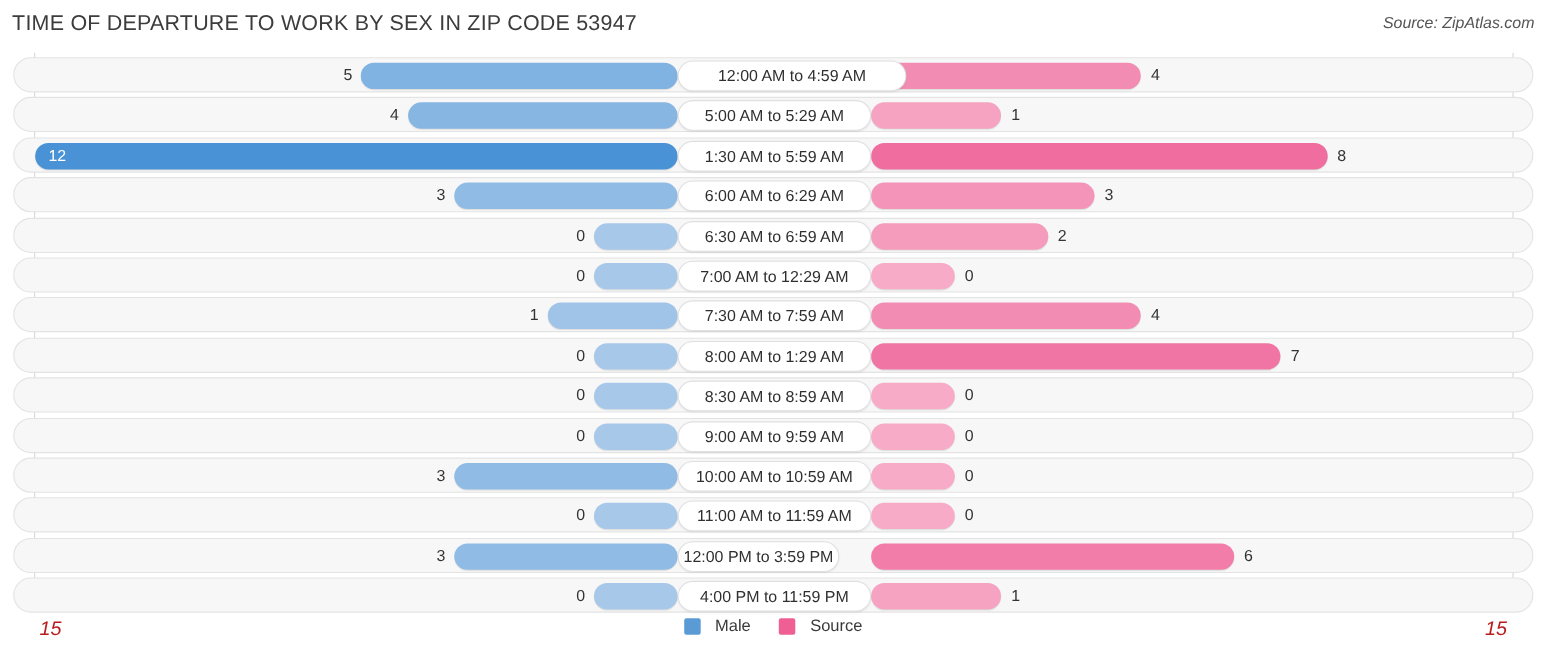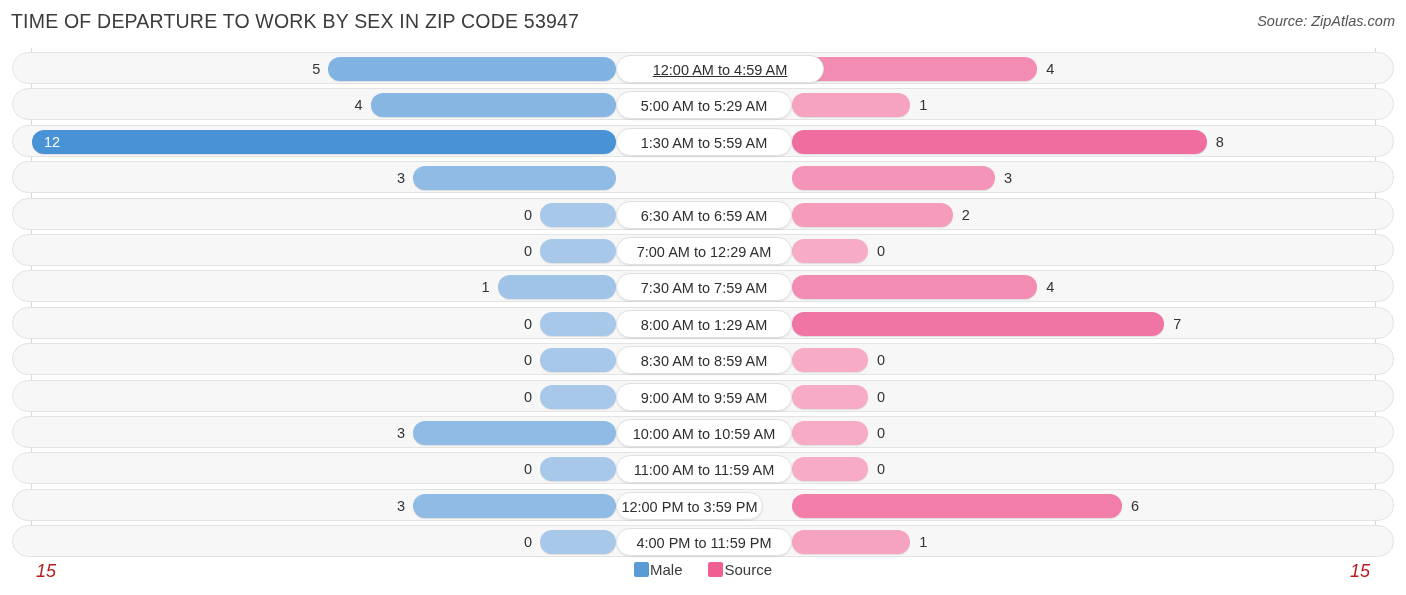--- a/index.html
+++ b/index.html
@@ -73,21 +73,21 @@
   #footer{position:absolute;left:0;top:553px;width:1406px;height:42px;}
   .axis-cap{
     position:absolute;top:8px;font-size:18px;color:#b91c1c;font-style:italic;
   }
   #axis-cap-left{left:36px;}
   #axis-cap-right{right:36px;}
   #legend{
     position:absolute;left:0;top:8px;width:1406px;
     display:flex;justify-content:center;align-items:center;gap:26px;
   }
-  .legend-item{display:flex;align-items:center;gap:1px;}
+  .legend-item{display:flex;align-items:center;gap:13px;}
   .legend-swatch{width:15px;height:15px;border-radius:2px;display:inline-block;}
   .legend-text{font-size:15px;color:#3a3a3a;}
 </style>
 </head>
 <body>
 
 <div id="header">
   <div id="chart-title">TIME OF DEPARTURE TO WORK BY SEX IN ZIP CODE 53947</div>
   <div id="source-label">Source: ZipAtlas.com</div>
 </div>
@@ -95,21 +95,21 @@
 <div id="plot">
   <div class="axis-line" id="axis-left"></div>
   <div class="axis-line" id="axis-right"></div>
   <div id="rows">
       <div class="row" style="top: 4px;">
         <div class="row-inner">
           <div class="bar bar-male" style="left: 315.333px; width: 287.667px; background: rgb(128, 178, 226);"></div>
           <div class="val val-male" style="left: 267.333px; width: 40px;">5</div>
           <div class="bar bar-female" style="left: 779px; width: 245.333px; background: rgb(243, 140, 179);"></div>
           <div class="val val-female" style="left: 1033.33px; width: 40px;">4</div>
-          <div class="cat-pill" style="left: 603px; width: 208px; text-decoration: underline;">12:00 AM to 4:59 AM</div>
+          <div class="cat-pill" style="left: 603px; width: 208px;">12:00 AM to 4:59 AM</div>
         </div>
       </div>
       <div class="row" style="top: 40.4px;">
         <div class="row-inner">
           <div class="bar bar-male" style="left: 357.667px; width: 245.333px; background: rgb(136, 182, 227);"></div>
           <div class="val val-male" style="left: 309.667px; width: 40px;">4</div>
           <div class="bar bar-female" style="left: 779px; width: 118.333px; background: rgb(246, 163, 193);"></div>
           <div class="val val-female" style="left: 906.333px; width: 40px;">1</div>
           <div class="cat-pill" style="left: 603px; width: 176px;">5:00 AM to 5:29 AM</div>
         </div>
@@ -122,20 +122,21 @@
           <div class="val val-female" style="left: 1202.67px; width: 40px;">8</div>
           <div class="cat-pill" style="left: 603px; width: 176px;">1:30 AM to 5:59 AM</div>
         </div>
       </div>
       <div class="row" style="top: 113.2px;">
         <div class="row-inner">
           <div class="bar bar-male" style="left: 400px; width: 203px; background: rgb(144, 187, 229);"></div>
           <div class="val val-male" style="left: 352px; width: 40px;">3</div>
           <div class="bar bar-female" style="left: 779px; width: 203px; background: rgb(244, 148, 184);"></div>
           <div class="val val-female" style="left: 991px; width: 40px;">3</div>
+          <div class="cat-pill" style="left: 603px; width: 176px;">6:00 AM to 6:29 AM</div>
         </div>
       </div>
       <div class="row" style="top: 149.6px;">
         <div class="row-inner">
           <div class="bar bar-male" style="left: 527px; width: 76px; background: rgb(168, 200, 234);"></div>
           <div class="val val-male" style="left: 479px; width: 40px;">0</div>
           <div class="bar bar-female" style="left: 779px; width: 160.667px; background: rgb(245, 156, 188);"></div>
           <div class="val val-female" style="left: 948.667px; width: 40px;">2</div>
           <div class="cat-pill" style="left: 603px; width: 176px;">6:30 AM to 6:59 AM</div>
         </div>

